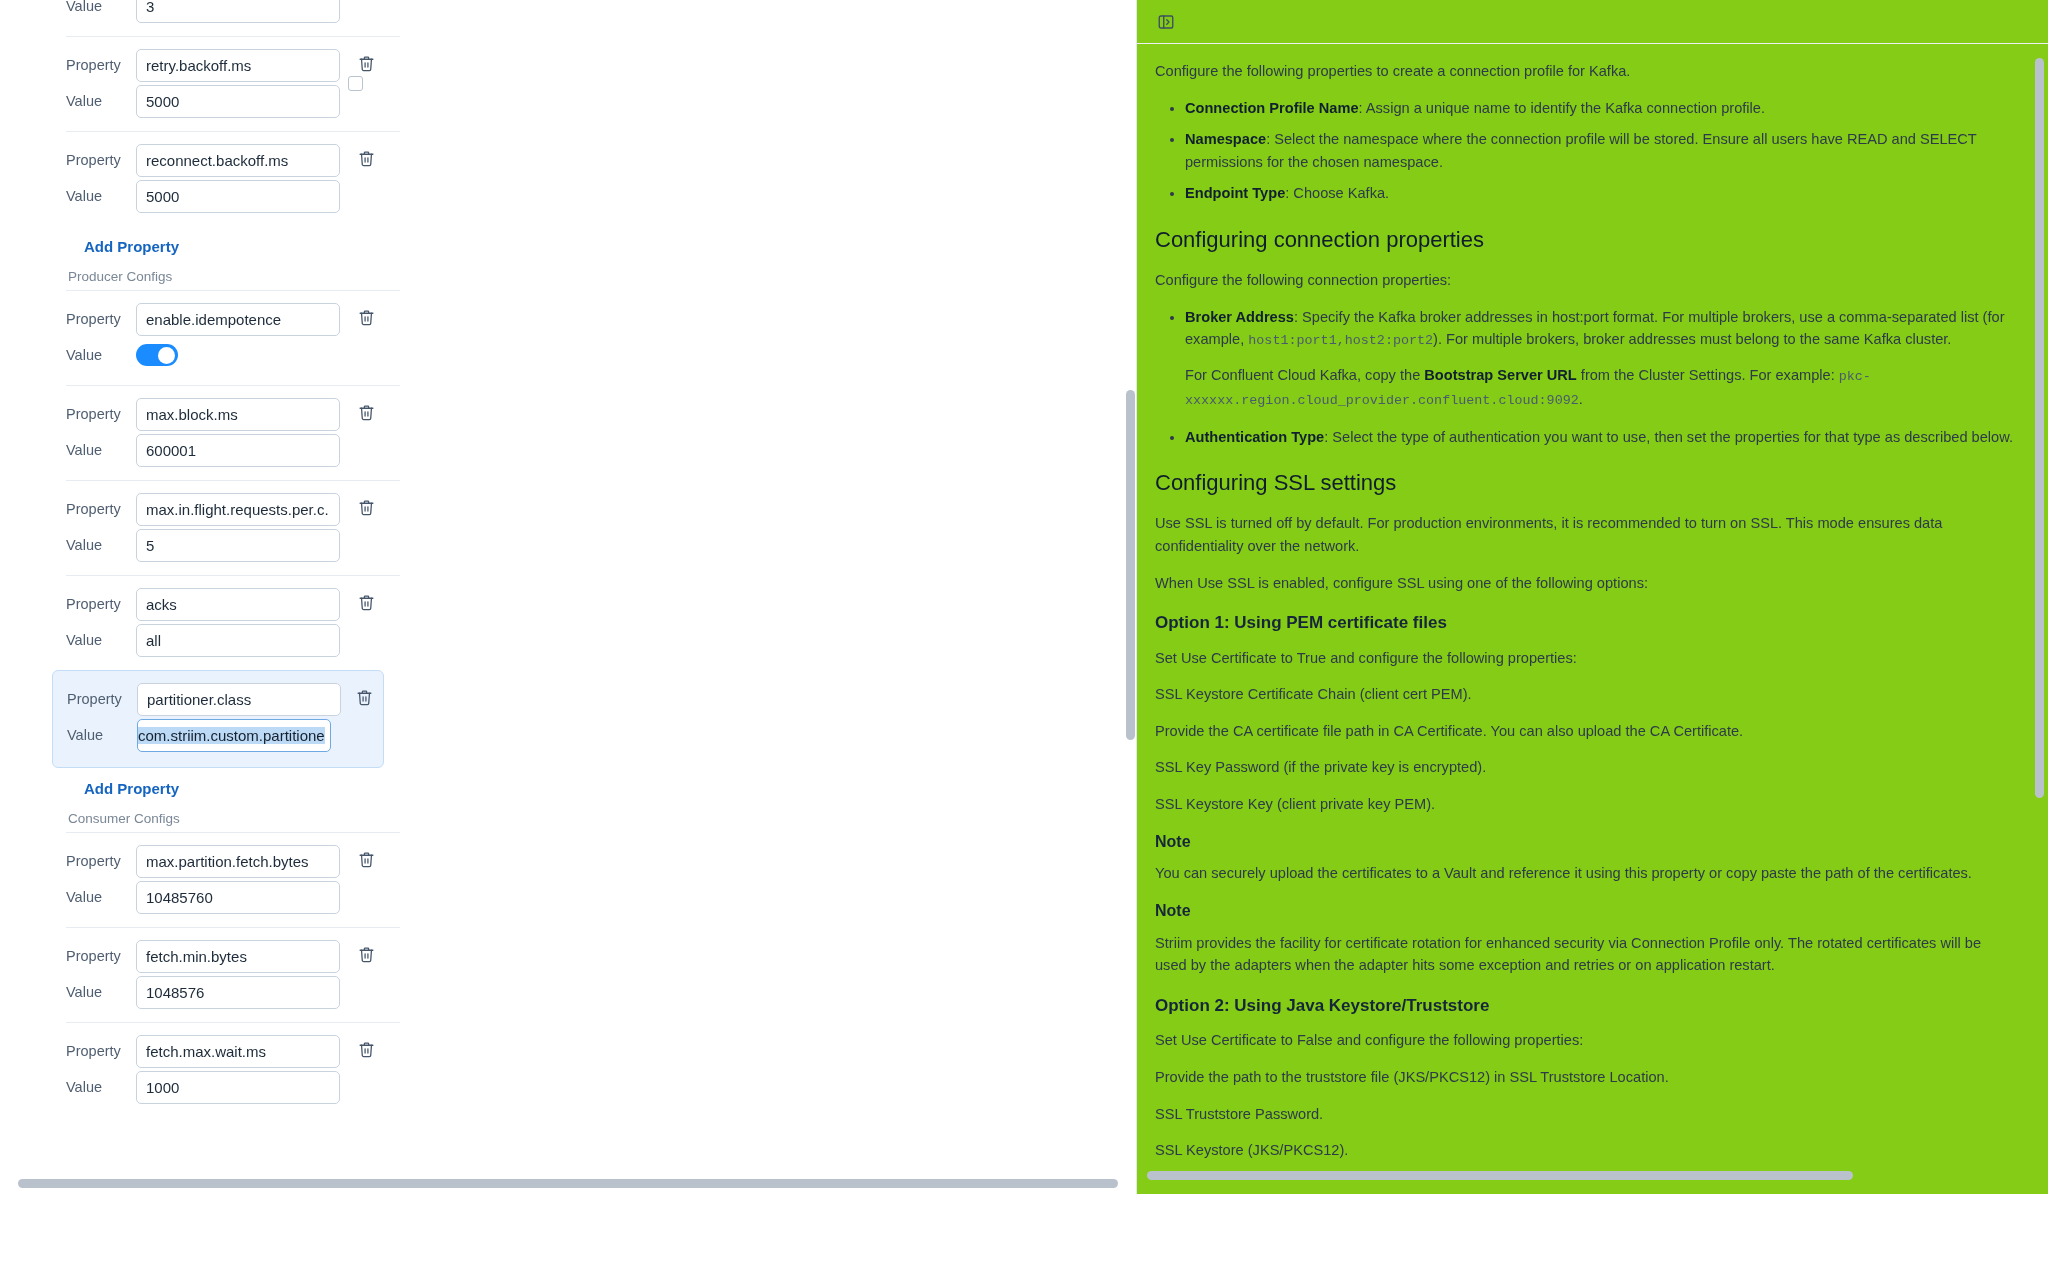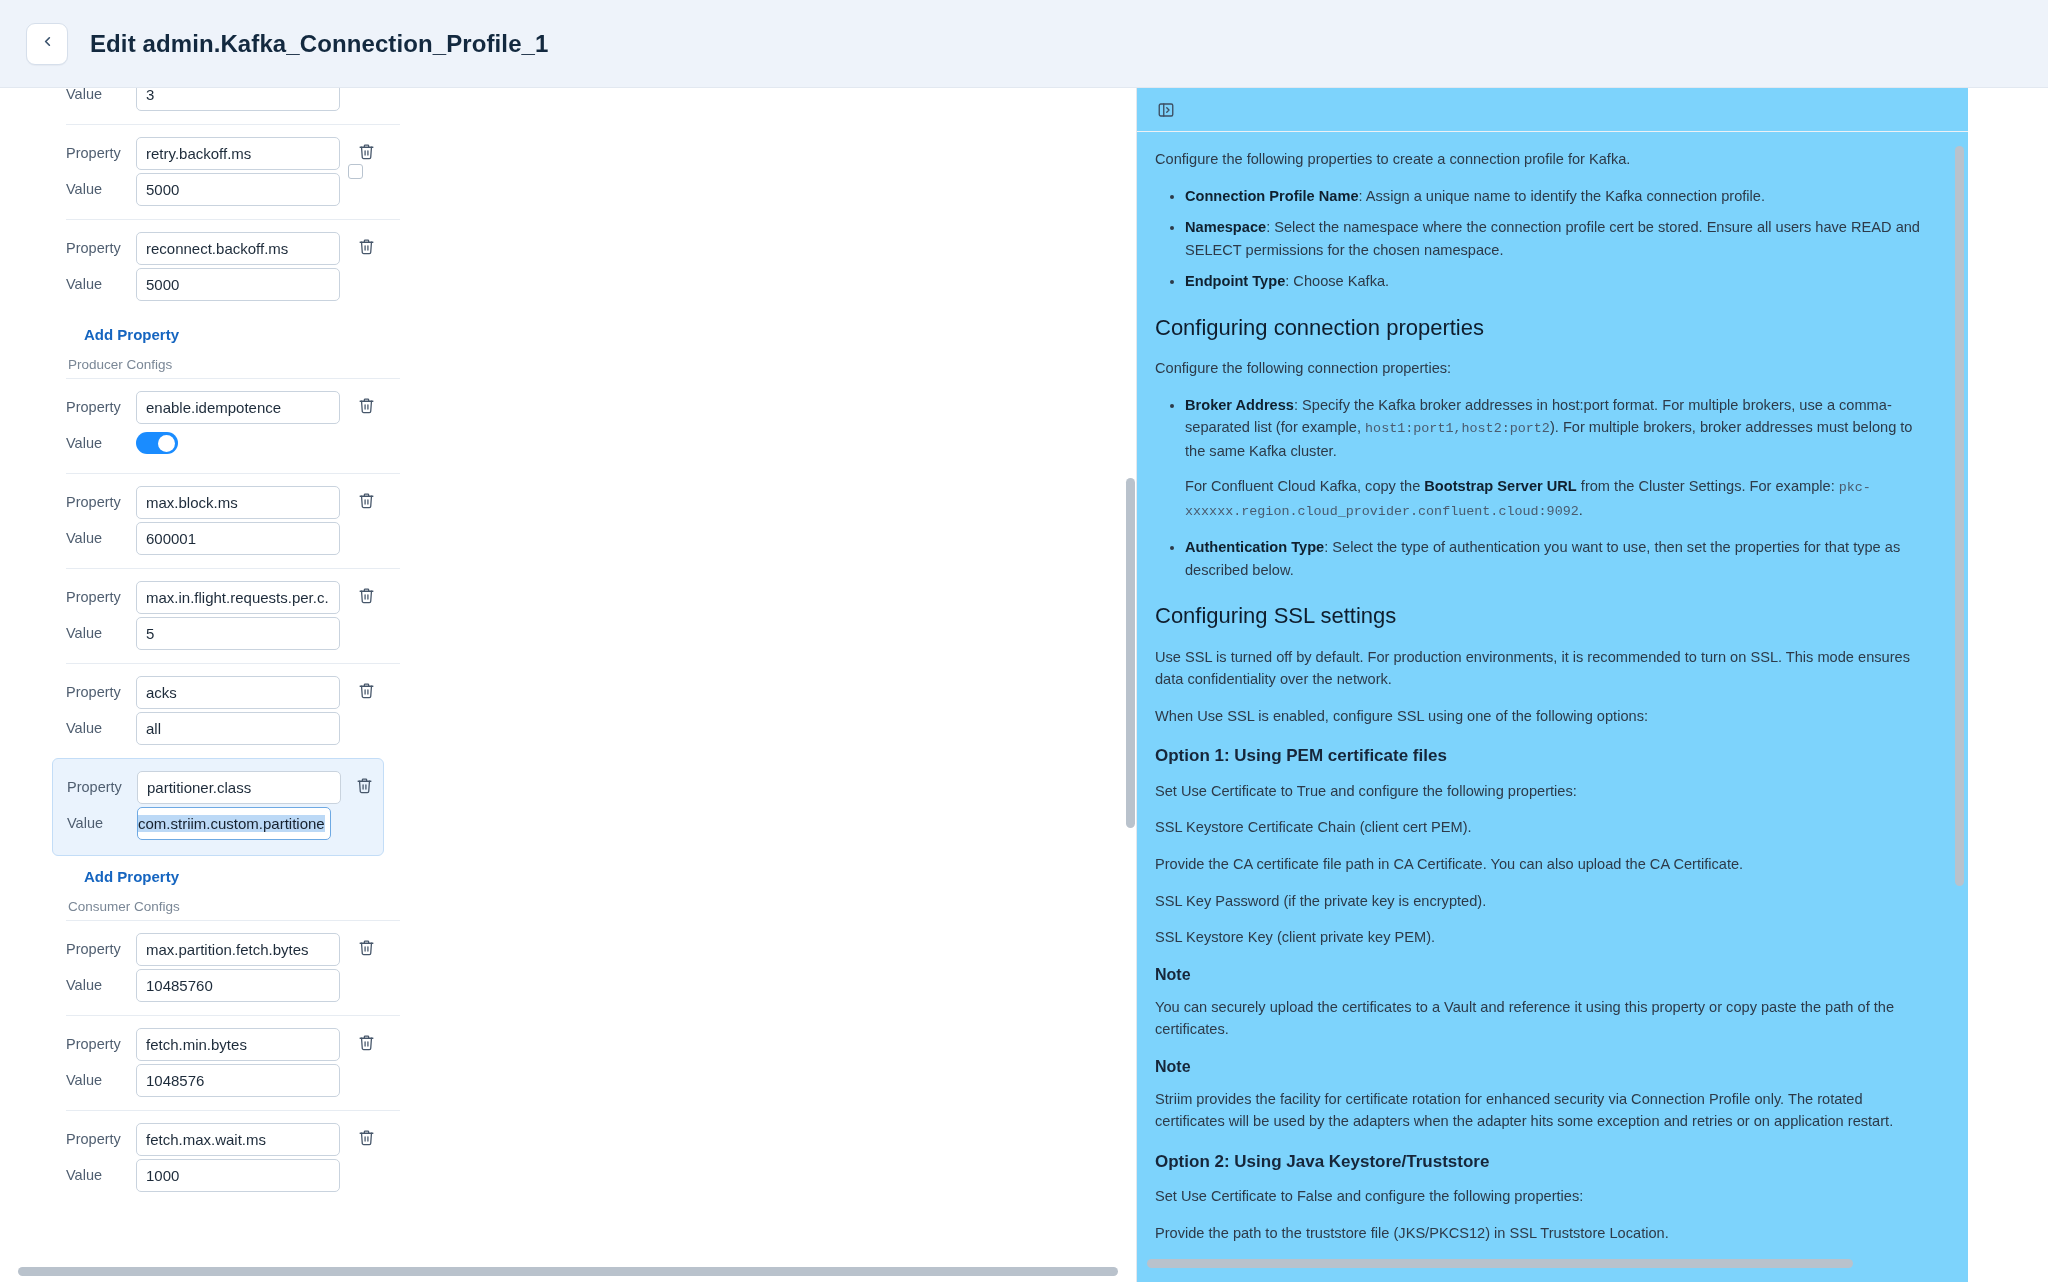--- a/index.html
+++ b/index.html
@@ -161,23 +161,23 @@
     width: 15px; height: 15px;
     border: 1px solid #b9c4d0;
     border-radius: 3px;
     position: absolute;
     left: 348px; top: 76px;
     background: #fff;
   }
 
   
   .right-pane {
-    width: 832px;
+    width: 912px;
     border-left: 1px solid #e3e8ee;
-    background: #7dd3fc;
+    background: #84cc16;
     position: relative;
     overflow: hidden;
   }
   .doc-toolbar {
     height: 44px;
     display: flex; align-items: center;
     padding-left: 18px;
     border-bottom: 1px solid #edf1f5;
   }
   .collapse-icon {
@@ -242,30 +242,20 @@
     height: 9px;
     border-radius: 5px;
     background: #b9c2cc;
   }
 </style>
 </head>
 <body>
 
 <div class="app">
 
-  <div class="header">
-    <div class="back-btn">
-      <span>
-        <svg viewBox="0 0 24 24" fill="none" stroke="currentColor" stroke-width="2.6" stroke-linecap="round" stroke-linejoin="round">
-            <polyline points="15 18 9 12 15 6"></polyline>
-          </svg>
-      </span>
-    </div>
-    <div class="page-title">Edit admin.Kafka_Connection_Profile_1</div>
-  </div>
 
   <div class="body">
 
     <div class="left-pane">
       <div class="stub-box"></div>
       <div class="form-col">
 
         <div class="prop-card">
           <div class="row">
             <div class="row-label">Value</div>
@@ -533,21 +523,21 @@
               <line x1="9" y1="4" x2="9" y2="20"></line>
               <polyline points="13 9 16 12 13 15"></polyline>
             </svg>
         </div>
       </div>
 
       <div class="doc">
         <p>Configure the following properties to create a connection profile for Kafka.</p>
         <ul>
           <li><b>Connection Profile Name</b><span>: Assign a unique name to identify the Kafka connection profile.</span></li>
-          <li><b>Namespace</b><span>: Select the namespace where the connection profile cert be stored. Ensure all users have READ and SELECT permissions for the chosen namespace.</span></li>
+          <li><b>Namespace</b><span>: Select the namespace where the connection profile will be stored. Ensure all users have READ and SELECT permissions for the chosen namespace.</span></li>
           <li><b>Endpoint Type</b><span>: Choose Kafka.</span></li>
         </ul>
 
         <h2>Configuring connection properties</h2>
         <p>Configure the following connection properties:</p>
         <ul>
           <li>
             <b>Broker Address</b><span>: Specify the Kafka broker addresses in host:port format. For multiple brokers, use a comma-separated list (for example, </span><code>host1:port1,host2:port2</code><span>). For multiple brokers, broker addresses must belong to the same Kafka cluster.</span>
             <p class="sub" style="margin-top:12px">
               <span>For Confluent Cloud Kafka, copy the </span><b>Bootstrap Server URL</b><span> from the Cluster Settings. For example: </span><code>pkc-xxxxxx.region.cloud_provider.confluent.cloud:9092</code><span>.</span>

